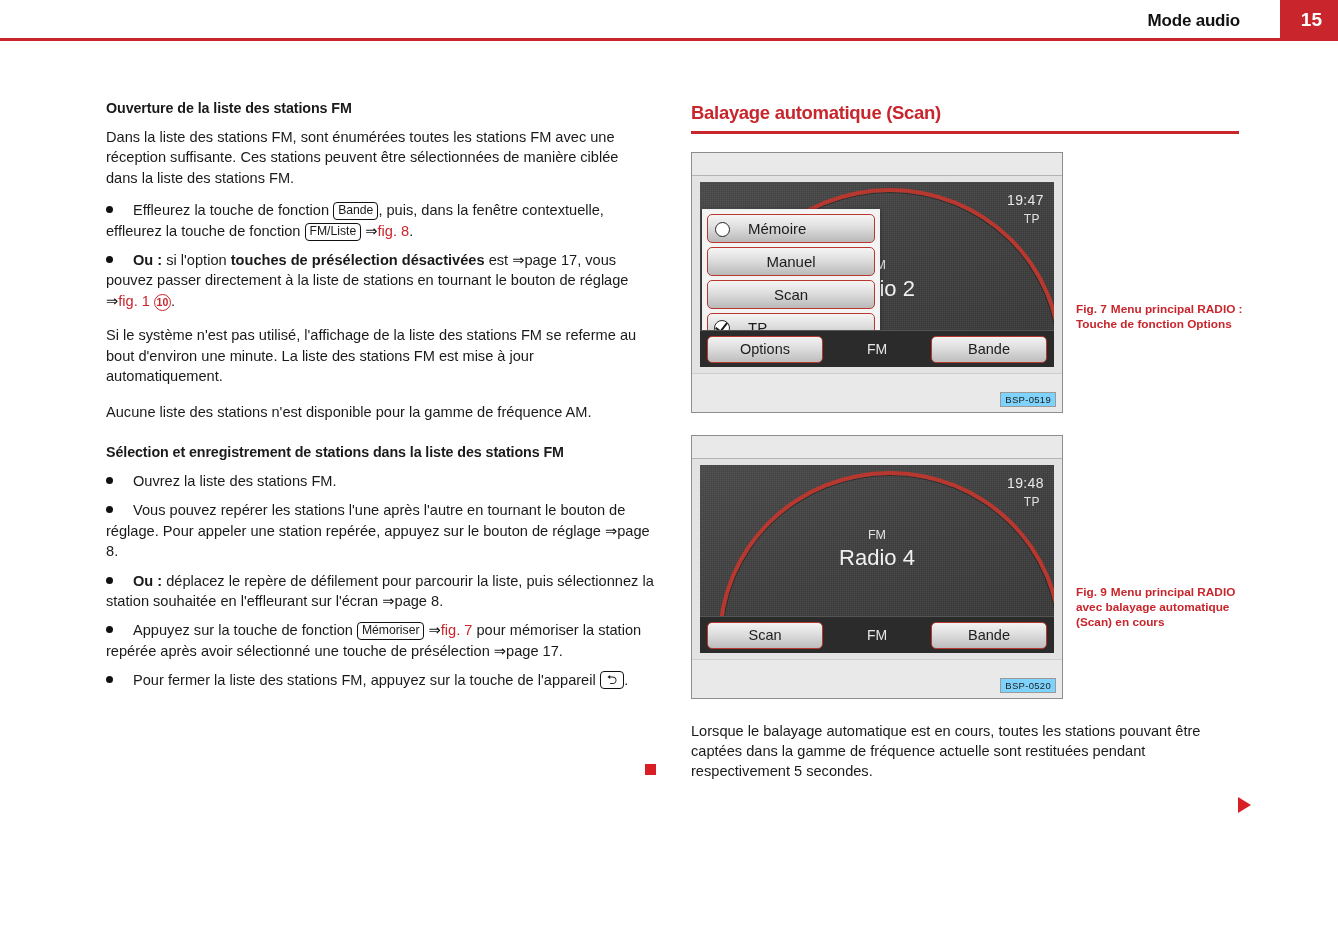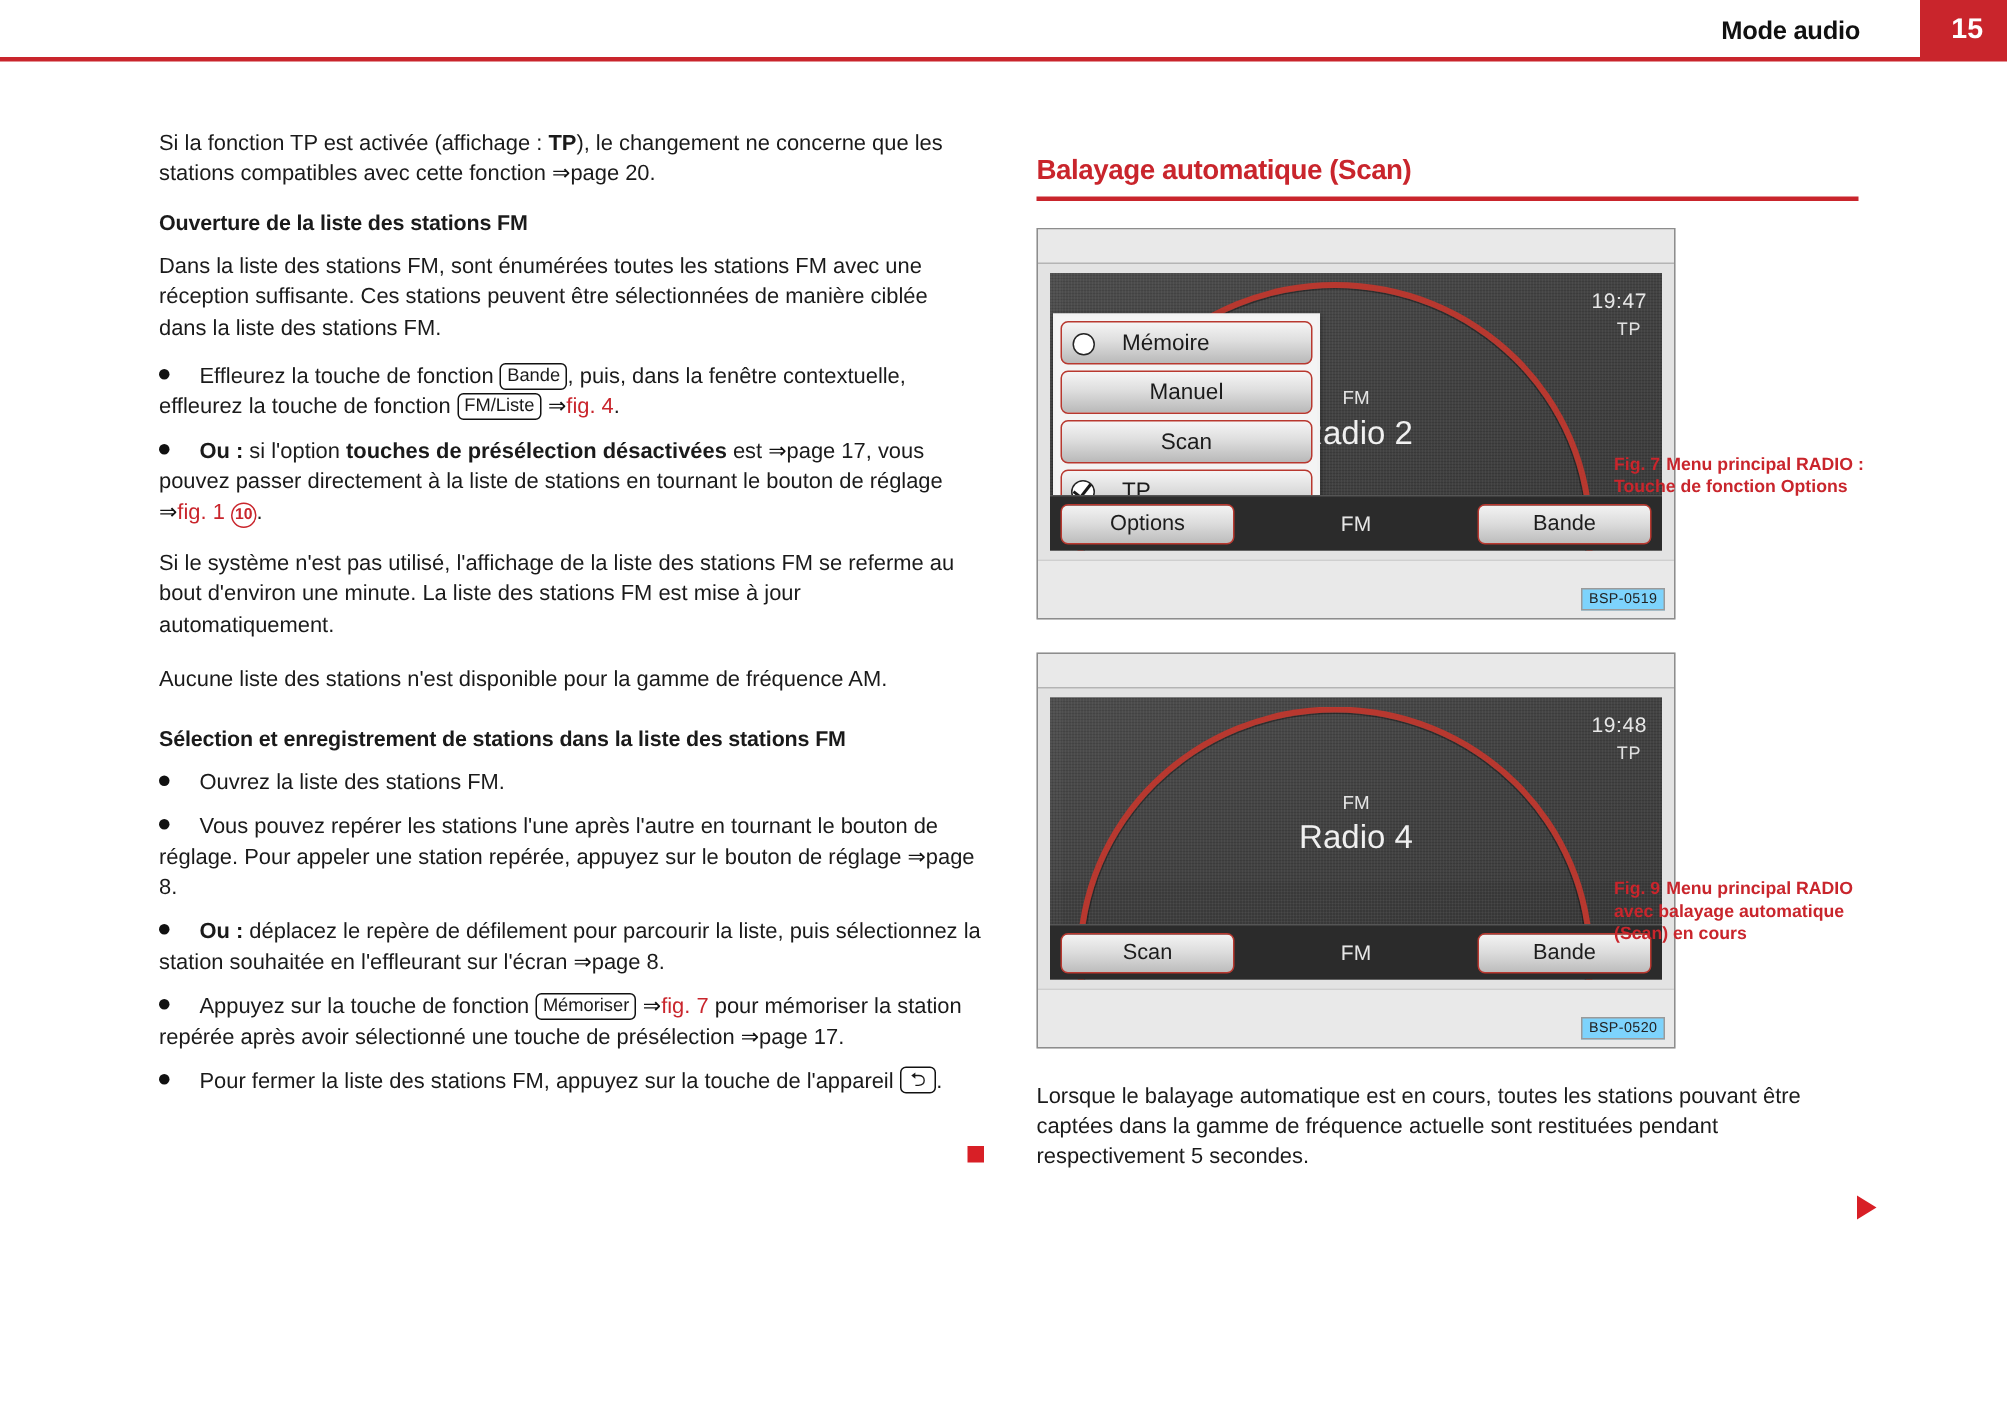--- a/index.html
+++ b/index.html
@@ -169,21 +169,21 @@
     width: 548px;
     height: 2.5px;
     background: #c9252c;
     margin-bottom: 18px;
   }
 
   
   .fig-wrap { position: relative; }
 
   .fig {
-    width: 426px;
+    width: 372px;
     border: 1px solid #8d8d8d;
     background: #e3e3e3;
     box-sizing: border-box;
     position: relative;
   }
   .fig-topbar {
     height: 22px;
     background: #e9e9e9;
     border-bottom: 1px solid #b4b4b4;
   }
@@ -372,29 +372,28 @@
 
 <div class="header">
   <div class="header-title">Mode audio</div>
   <div class="page-number-block"></div>
   <div class="page-number">15</div>
   <div class="header-rule"></div>
 </div>
 
 <div class="col-left">
 
-  <p class="para"><span>Si la fonction TP est activée (affichage : </span><b>TP</b><span>), le changement ne concerne que les stations compatibles avec cette fonction </span><span class="arrow">⇒</span><span>page 20</span><span>.</span></p>
 
   <h3 class="sub">Ouverture de la liste des stations FM</h3>
 
   <p class="para">Dans la liste des stations FM, sont énumérées toutes les stations FM avec une réception suffisante. Ces stations peuvent être sélectionnées de manière ciblée dans la liste des stations FM.</p>
 
 
   <div class="bullet">
-    <span class="dot"></span><span>Effleurez la touche de fonction </span><span class="key">Bande</span><span>, puis, dans la fenêtre contextuelle, effleurez la touche de fonction </span><span class="key">FM/Liste</span> <span class="arrow red">⇒</span><span class="xref">fig. 4</span><span>.</span>
+    <span class="dot"></span><span>Effleurez la touche de fonction </span><span class="key">Bande</span><span>, puis, dans la fenêtre contextuelle, effleurez la touche de fonction </span><span class="key">FM/Liste</span> <span class="arrow red">⇒</span><span class="xref">fig. 8</span><span>.</span>
   </div>
 
   <div class="bullet">
     <span class="dot"></span><b>Ou :</b><span> si l'option </span><b>touches de présélection désactivées</b><span> est </span><span class="arrow">⇒</span><span>page 17</span><span>, vous pouvez passer directement à la liste de stations en tournant le bouton de réglage </span><span class="arrow red">⇒</span><span class="xref">fig. 1</span> <span class="circnum">10</span><span>.</span>
   </div>
 
   <p class="para" style="margin-top:14px;">Si le système n'est pas utilisé, l'affichage de la liste des stations FM se referme au bout d'environ une minute. La liste des stations FM est mise à jour automatiquement.</p>
 
   <p class="para" style="margin-top:16px;">Aucune liste des stations n'est disponible pour la gamme de fréquence AM.</p>
 

